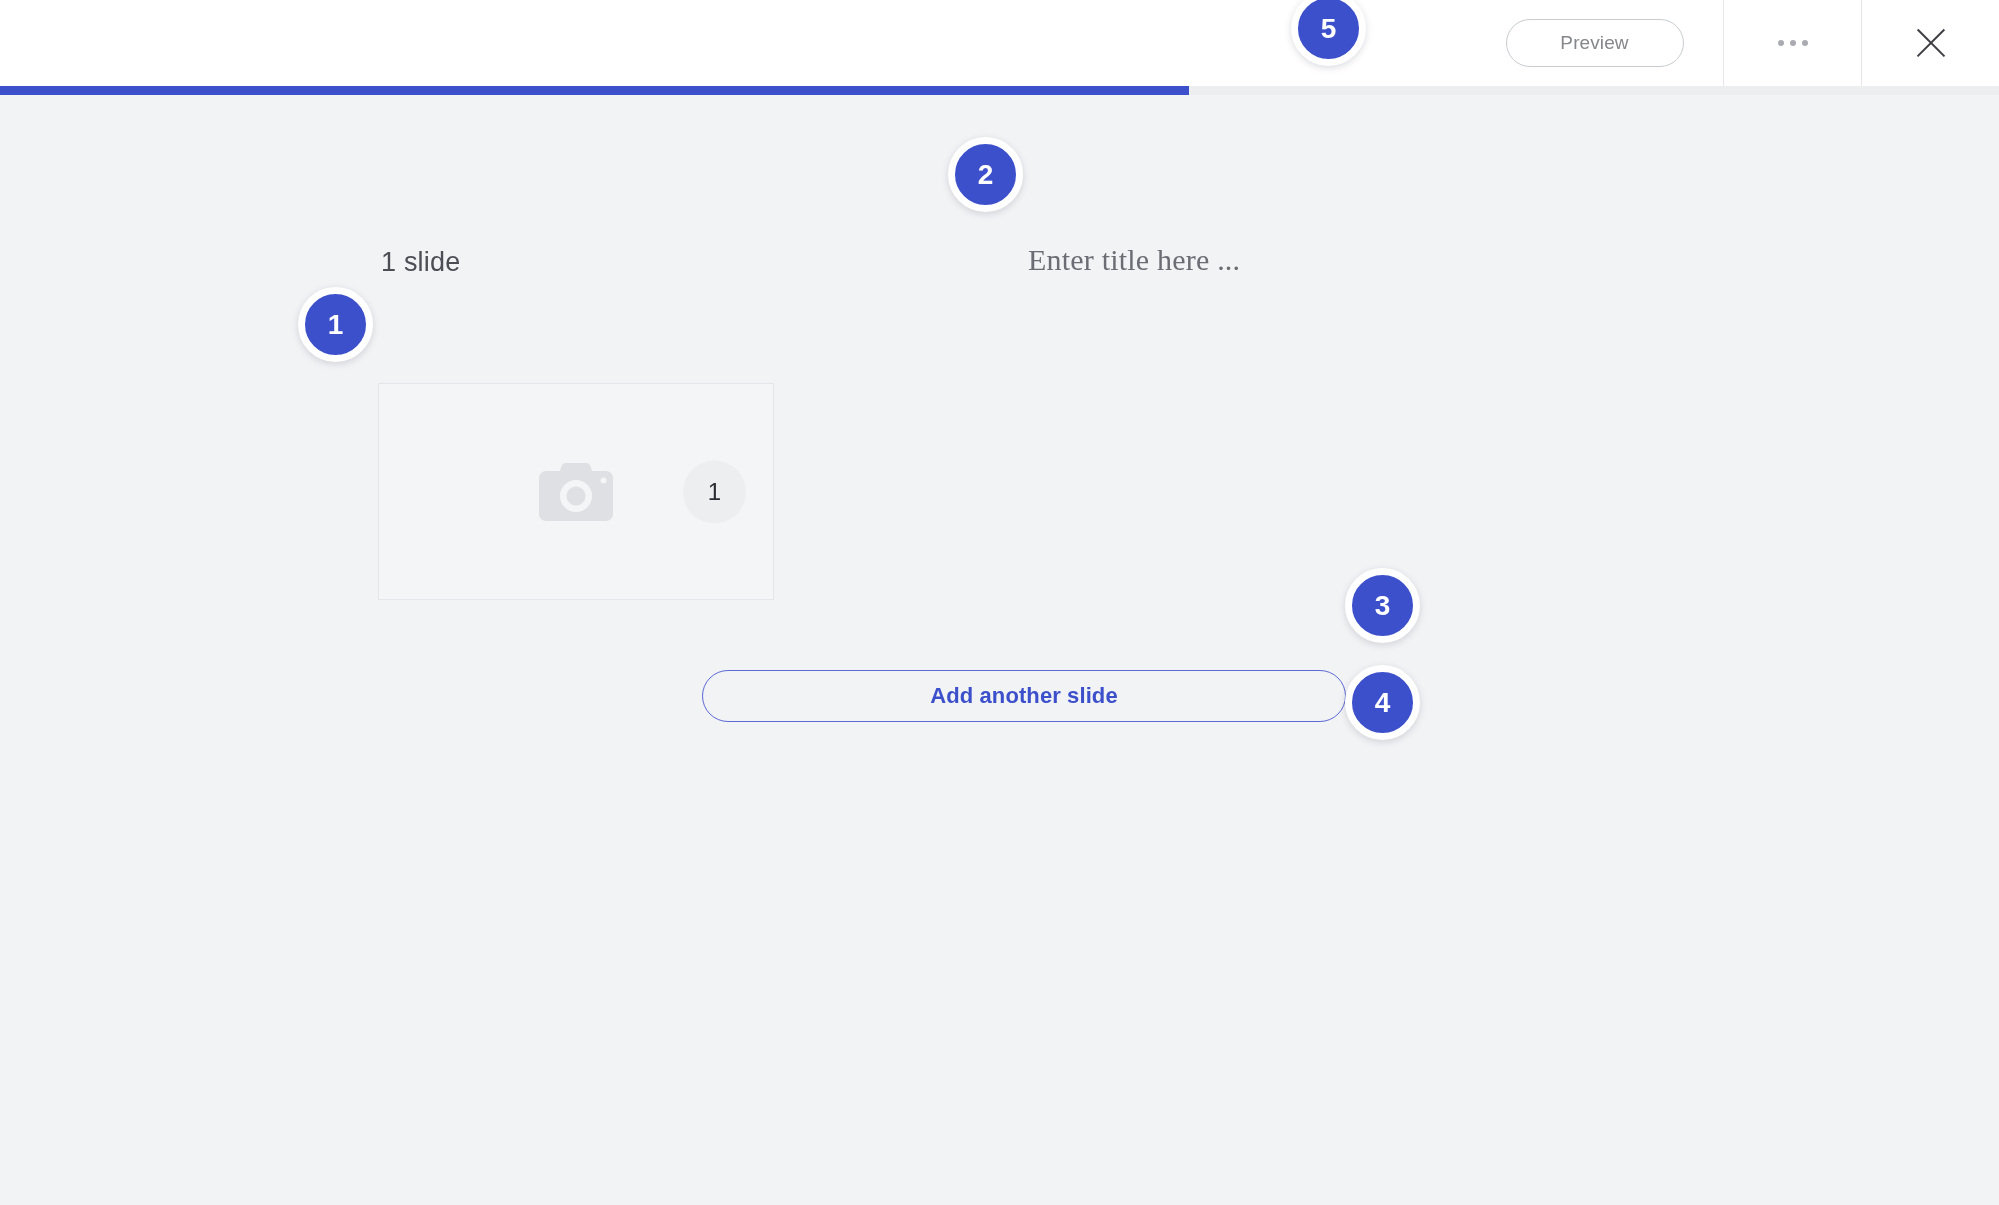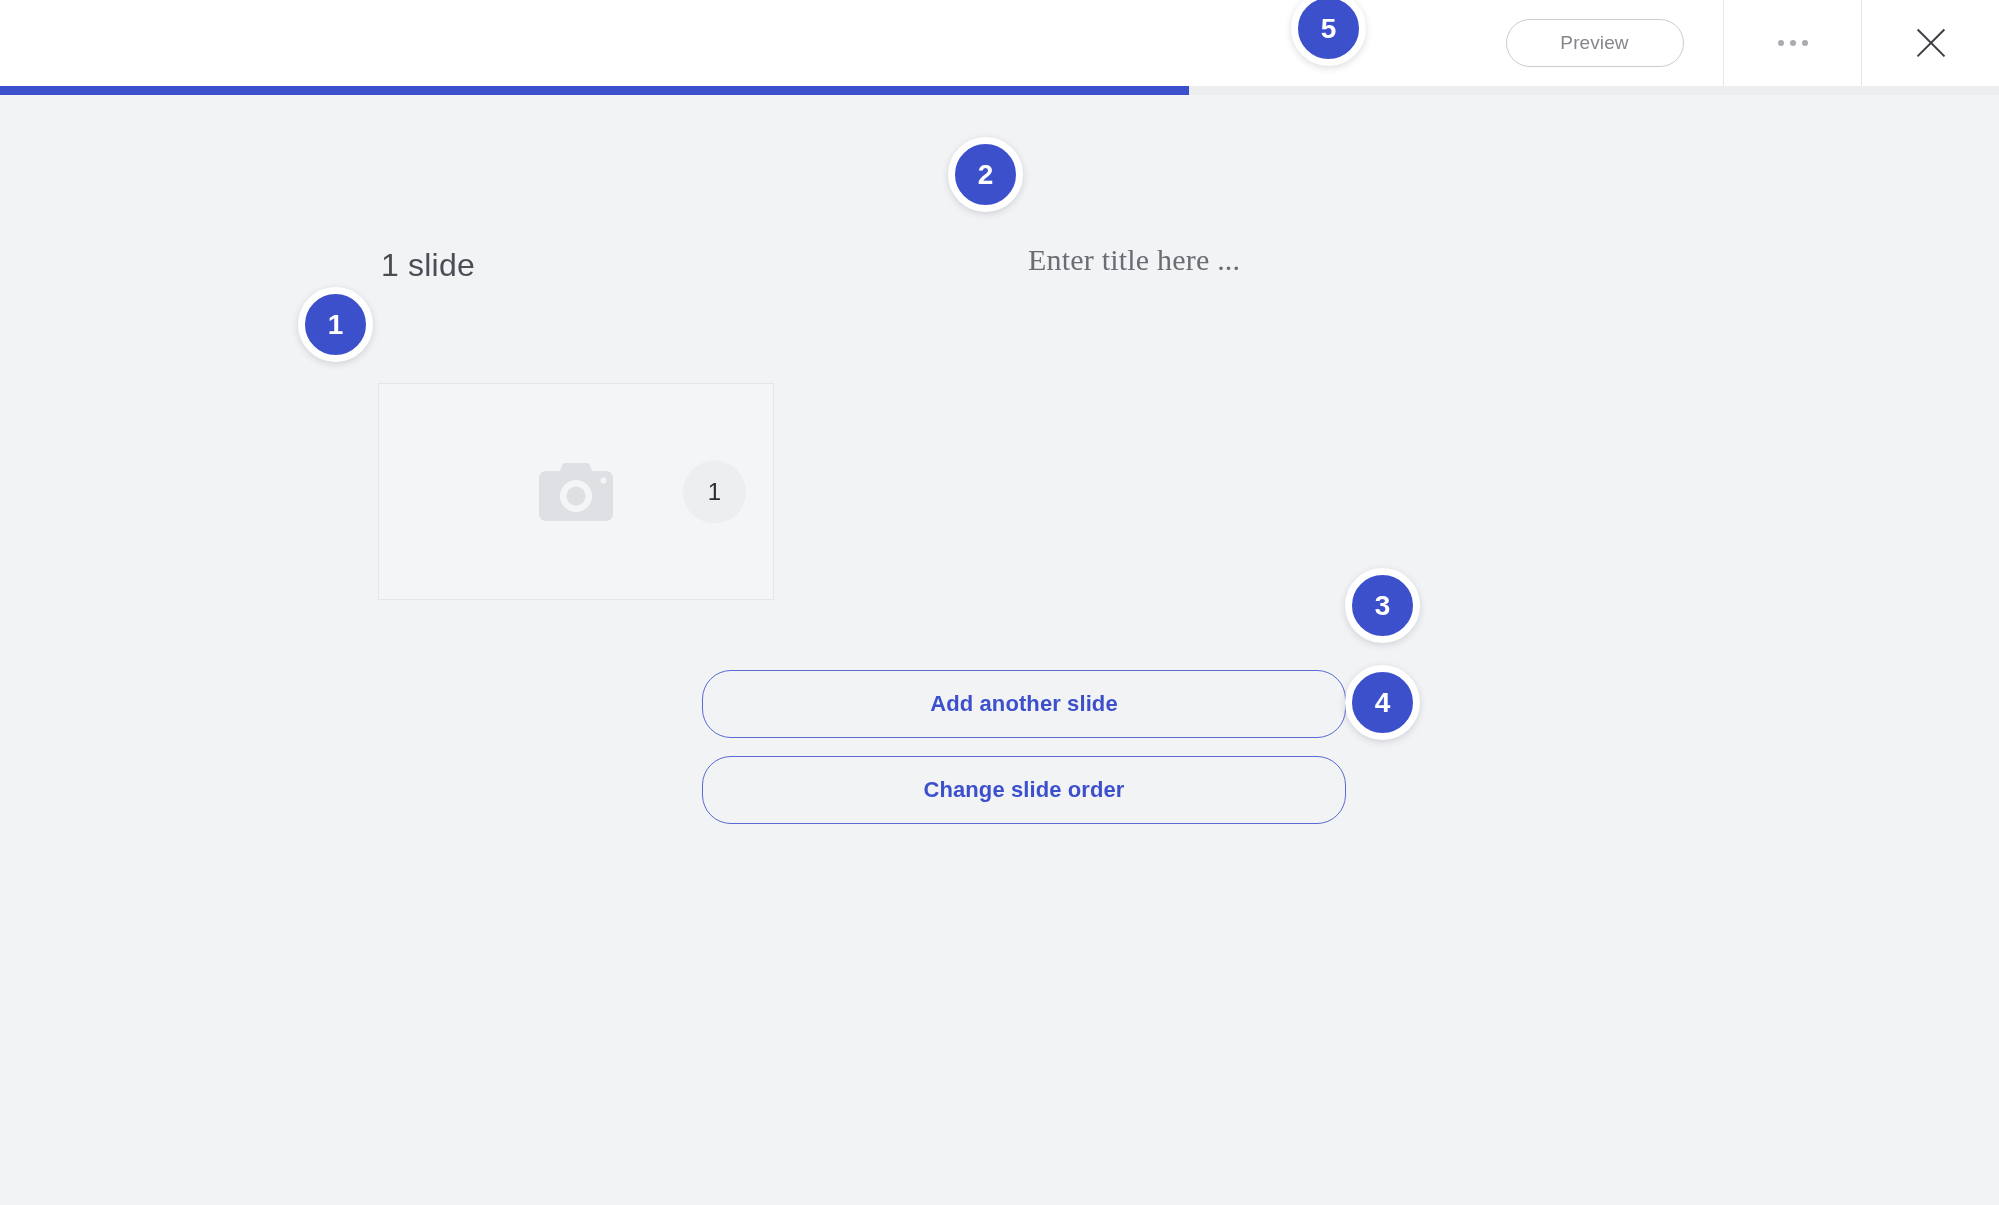--- a/index.html
+++ b/index.html
@@ -114,21 +114,21 @@
     top: 95px; left: 0;
     width: 1999px;
     height: 1110px;
     background: #f2f3f5;
   }
 
   .slide-count {
     position: absolute;
     left: 381px;
     top: 152px;
-    font-size: 32px;
+    font-size: 27px;
     color: #4c4d55;
     letter-spacing: .2px;
     white-space: nowrap;
   }
 
   .title-placeholder {
     position: absolute;
     left: 1028px;
     top: 148px;
     font-size: 30px;
@@ -170,21 +170,21 @@
     align-items: center;
     justify-content: center;
     font-size: 24px;
     color: #2c2c33;
   }
 
   
   .action-btn {
     position: absolute;
     width: 644px;
-    height: 68px;
+    height: 52px;
     border: 1.6px solid #5a6ad4;
     border-radius: 29px;
     background: transparent;
     color: #3d50cc;
     font-family: "Liberation Sans", sans-serif;
     font-size: 22px;
     font-weight: bold;
     letter-spacing: .1px;
     cursor: pointer;
     display: flex;
@@ -259,20 +259,19 @@
       <path d="M26.5 0h21a4 4 0 0 1 3.8 2.7L53 8h14a7 7 0 0 1 7 7v36a7 7 0 0 1-7 7H7a7 7 0 0 1-7-7V15a7 7 0 0 1 7-7h14l1.7-5.3A4 4 0 0 1 26.5 0z" fill="#dfe0e3"></path>
       <circle cx="37" cy="33" r="16" fill="#f4f5f7"></circle>
       <circle cx="37" cy="33" r="9.5" fill="#dfe0e3"></circle>
       <circle cx="64.5" cy="17.5" r="3" fill="#f4f5f7"></circle>
     </svg>
     <div class="slide-num-badge">1</div>
   </div>
 
   <button class="action-btn btn-add">Add another slide</button>
 
-  <button class="action-btn btn-order">Change slide order</button>
 </div>
 
 <div class="callout c1">1</div>
 <div class="callout c2">2</div>
 <div class="callout c3">3</div>
 <div class="callout c4">4</div>
 <div class="callout c5">5</div>
 
 </body></html>

